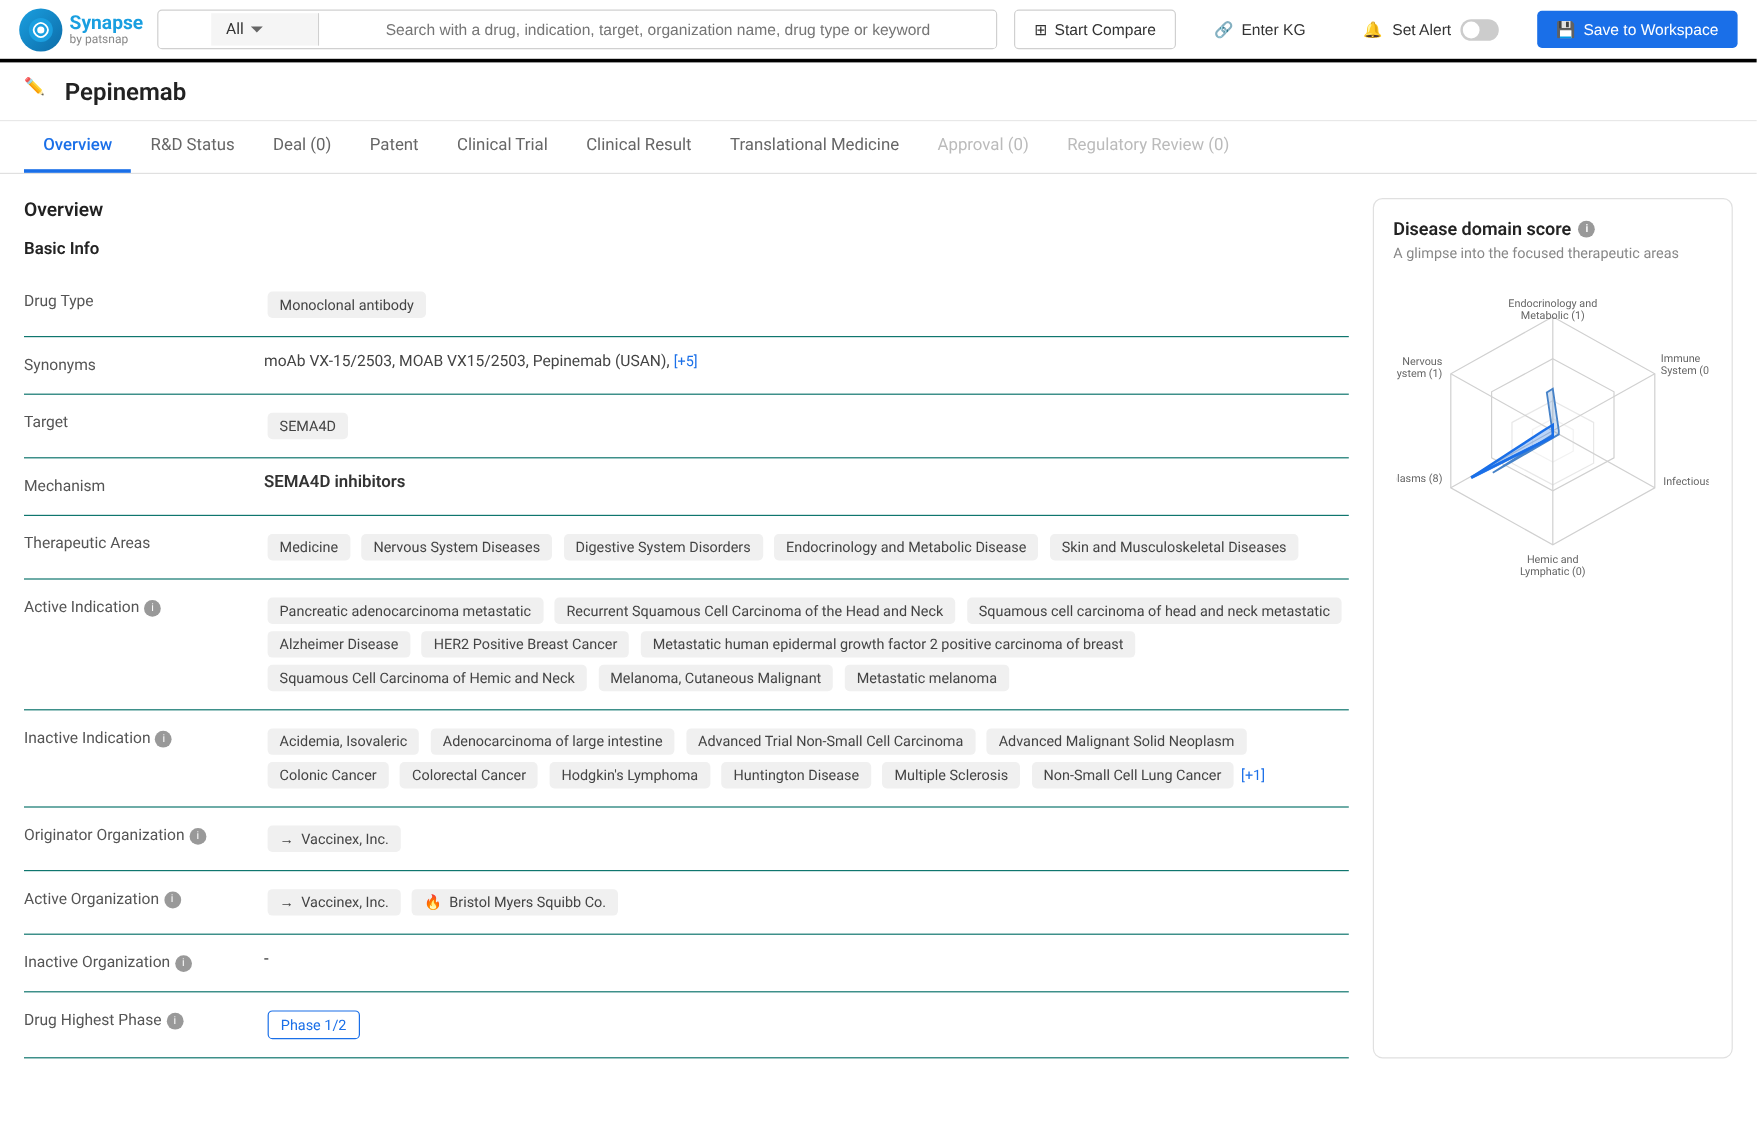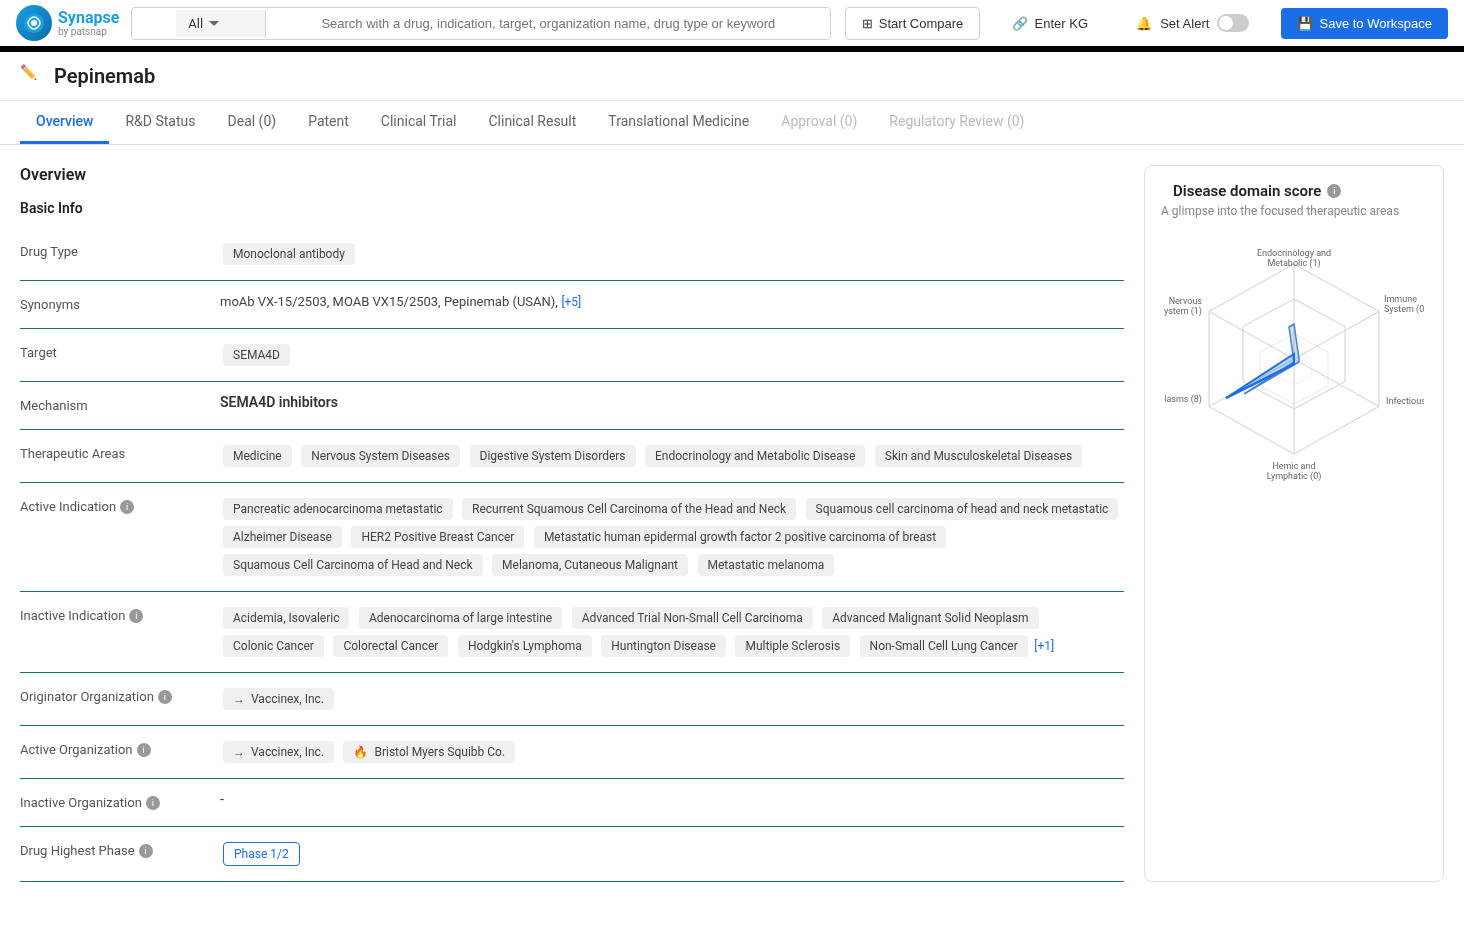--- a/index.html
+++ b/index.html
@@ -1,19 +1,19 @@
 <!DOCTYPE html>
 <html><head>
   <meta charset="utf-8">
   <style>
     * { box-sizing: border-box; margin: 0; padding: 0; }
     body { font-family: -apple-system, BlinkMacSystemFont, 'Segoe UI', Roboto, sans-serif; font-size: 14px; color: #333; background: #fff; }
 
     
-    .header { display: flex; align-items: center; padding: 8px 16px; border-bottom: 6px solid #000000; height: 52px; gap: 12px; }
+    .header { display: flex; align-items: center; padding: 8px 16px; border-bottom: 3px solid #000000; height: 52px; gap: 12px; }
     .logo { display: flex; align-items: center; gap: 6px; }
     .logo-icon { width: 36px; height: 36px; border-radius: 50%; background: linear-gradient(135deg, #1a9fe0, #0d6ca8); display: flex; align-items: center; justify-content: center; color: white; font-weight: bold; font-size: 12px; }
     .logo-text { display: flex; flex-direction: column; line-height: 1.1; }
     .logo-synapse { font-weight: 700; color: #1a9fe0; font-size: 16px; }
     .logo-patsnap { font-size: 10px; color: #888; }
     .search-container { display: flex; align-items: center; flex: 1; max-width: 700px; border: 1px solid #d0d0d0; border-radius: 4px; overflow: hidden; padding-left: 44px; }
     .search-filter { display: flex; align-items: center; padding: 6px 12px; border-right: 1px solid #d0d0d0; background: #f5f5f5; cursor: pointer; gap: 6px; min-width: 90px; }
     .search-filter-text { font-size: 13px; color: #333; }
     .search-input { flex: 1; border: none; outline: none; padding: 8px 12px; font-size: 13px; color: #999; text-align: center; }
     .header-actions { display: flex; align-items: center; gap: 16px; margin-left: auto; }
@@ -45,21 +45,21 @@
     .basic-info-title { font-size: 14px; font-weight: 600; margin-bottom: 12px; color: #222; }
     .tag { display: inline-block; padding: 4px 10px; background: #f0f0f0; border-radius: 4px; font-size: 12px; color: #444; margin: 3px; }
     .tag-outline { display: inline-block; padding: 4px 10px; background: white; border: 1px solid #1a6fe8; border-radius: 4px; font-size: 12px; color: #1a6fe8; margin: 3px; }
     .tag-blue { color: #1a6fe8; cursor: pointer; }
     .mechanism-text { font-weight: 600; font-size: 14px; }
     .org-tag { display: inline-flex; align-items: center; gap: 6px; padding: 4px 10px; background: #f0f0f0; border-radius: 4px; font-size: 12px; color: #444; margin: 3px; }
     .info-icon { width: 14px; height: 14px; background: #999; border-radius: 50%; color: white; font-size: 9px; display: inline-flex; align-items: center; justify-content: center; cursor: help; flex-shrink: 0; }
 
     
     .disease-card { width: 300px; border: 1px solid #e0e0e0; border-radius: 8px; padding: 16px; flex-shrink: 0; background: white; }
-    .disease-card-title { font-size: 15px; font-weight: 600; color: #222; margin-bottom: 4px; display: flex; align-items: center; gap: 6px; margin-left: 12px; }
+    .disease-card-title { font-size: 15px; font-weight: 600; color: #222; margin-bottom: 4px; display: flex; align-items: center; gap: 6px; }
     .disease-card-subtitle { font-size: 12px; color: #888; margin-bottom: 16px; }
 
     
     .radar-container { width: 260px; height: 260px; margin: 0 auto; position: relative; }
     svg.radar { width: 100%; height: 100%; }
 
     .chevron-down { display: inline-block; width: 0; height: 0; border-left: 5px solid transparent; border-right: 5px solid transparent; border-top: 5px solid #666; vertical-align: middle; }
 
     .synonyms-text { font-size: 13px; color: #444; }
     .plus-more { color: #1a6fe8; cursor: pointer; font-size: 12px; }
@@ -178,21 +178,21 @@
         Active Indication
         <span class="info-icon">i</span>
       </div>
       <div class="info-value">
         <span class="tag">Pancreatic adenocarcinoma metastatic</span>
         <span class="tag">Recurrent Squamous Cell Carcinoma of the Head and Neck</span>
         <span class="tag">Squamous cell carcinoma of head and neck metastatic</span>
         <span class="tag">Alzheimer Disease</span>
         <span class="tag">HER2 Positive Breast Cancer</span>
         <span class="tag">Metastatic human epidermal growth factor 2 positive carcinoma of breast</span>
-        <span class="tag">Squamous Cell Carcinoma of Head and Neck</span>
+        <span class="tag">Squamous Cell Carcinoma of Hemic and Neck</span>
         <span class="tag">Melanoma, Cutaneous Malignant</span>
         <span class="tag">Metastatic melanoma</span>
       </div>
     </div>
 
     <div class="info-row">
       <div class="info-label">
         Inactive Indication
         <span class="info-icon">i</span>
       </div>

